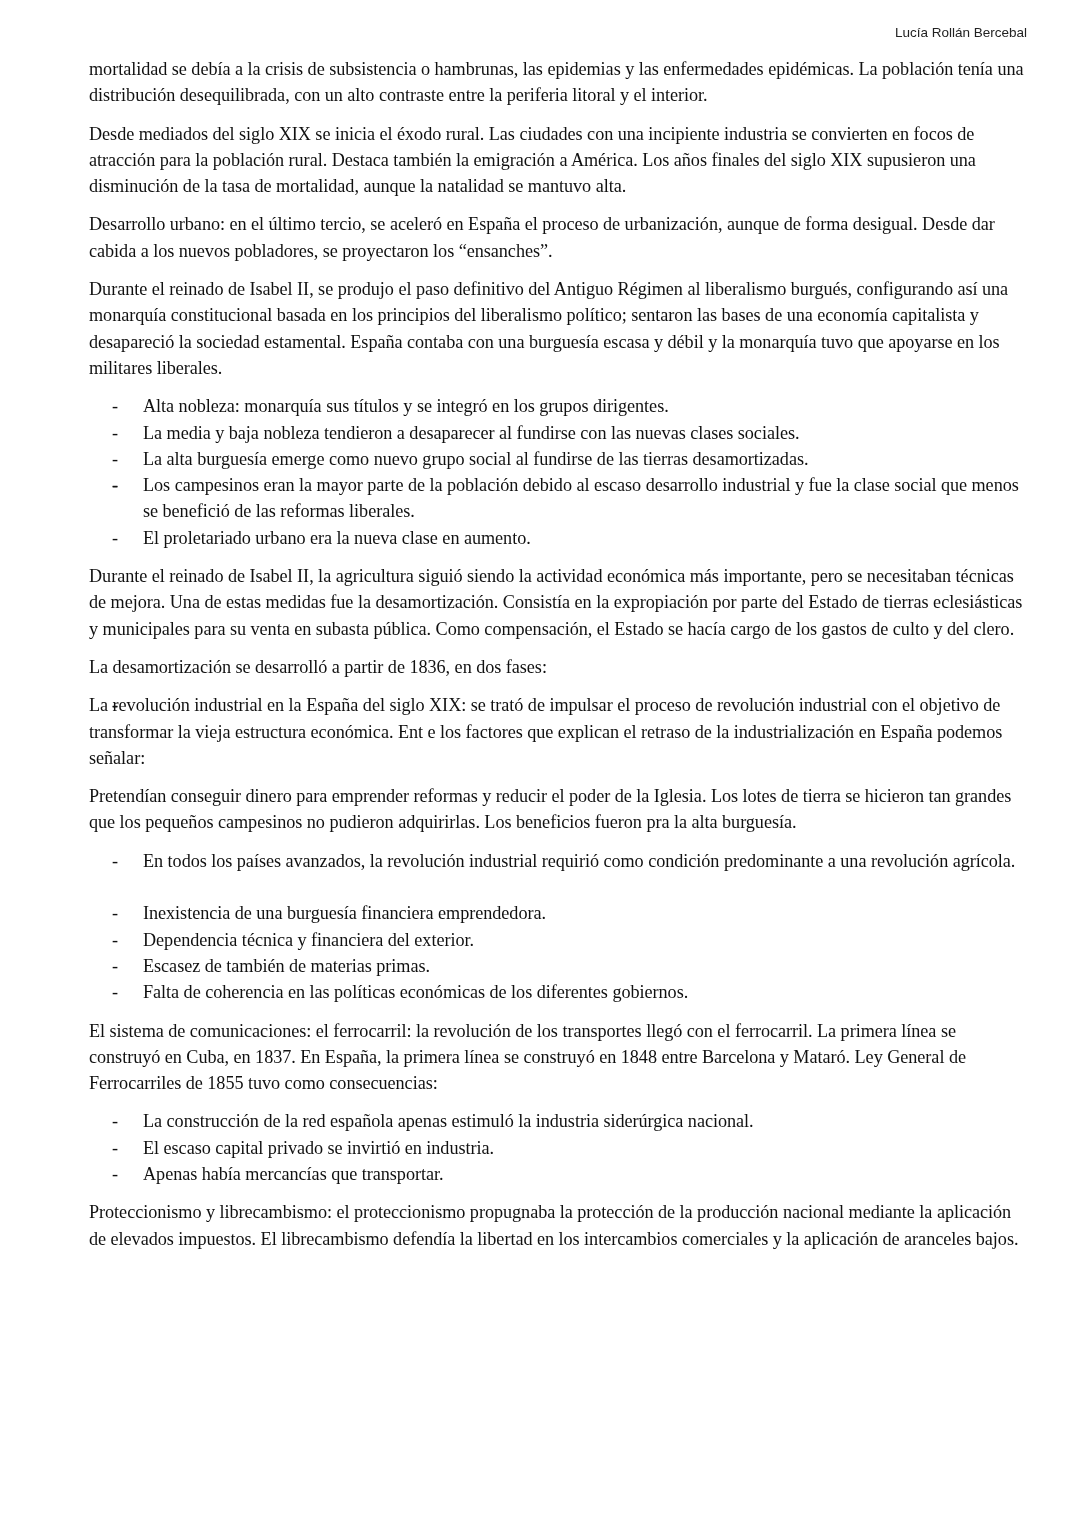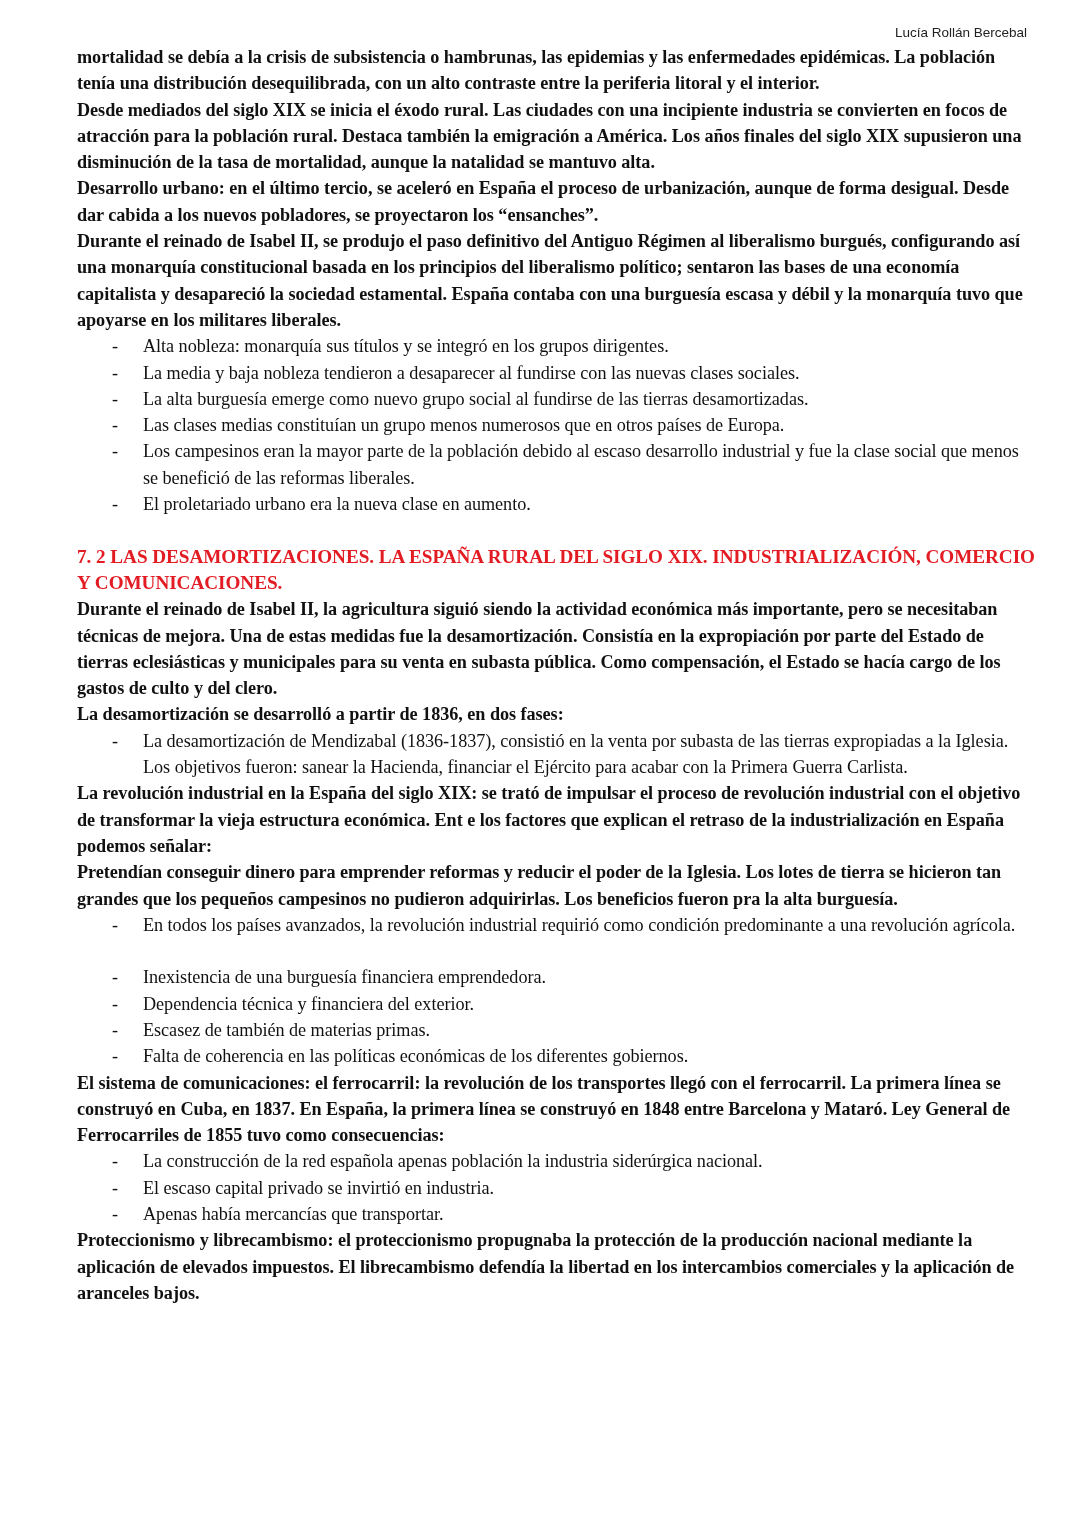--- a/index.html
+++ b/index.html
@@ -26,22 +26,21 @@
       position: absolute;
       top: 44px;
       left: 77px;
       width: 960px;
       font-family: "Liberation Serif", serif;
       font-size: 18.2px;
       line-height: 26.3px;
       letter-spacing: -0.05px;
     }
     .content p {
-      margin: 0;
-      font-weight: bold;
+      margin: 12px;
     }
     .content ul {
       list-style: none;
       margin: 0;
       padding: 0;
     }
     .content li {
       position: relative;
       padding-left: 66px;
       margin: 0;
@@ -70,47 +69,46 @@
 <div class="content">
   <p>mortalidad se debía a la crisis de subsistencia o hambrunas, las epidemias y las enfermedades epidémicas. La población tenía una distribución desequilibrada, con un alto contraste entre la periferia litoral y el interior.</p>
   <p>Desde mediados del siglo XIX se inicia el éxodo rural. Las ciudades con una incipiente industria se convierten en focos de atracción para la población rural. Destaca también la emigración a América. Los años finales del siglo XIX supusieron una disminución de la tasa de mortalidad, aunque la natalidad se mantuvo alta.</p>
   <p>Desarrollo urbano: en el último tercio, se aceleró en España el proceso de urbanización, aunque de forma desigual. Desde dar cabida a los nuevos pobladores, se proyectaron los “ensanches”.</p>
   <p>Durante el reinado de Isabel II, se produjo el paso definitivo del Antiguo Régimen al liberalismo burgués, configurando así una monarquía constitucional basada en los principios del liberalismo político; sentaron las bases de una economía capitalista y desapareció la sociedad estamental. España contaba con una burguesía escasa y débil y la monarquía tuvo que apoyarse en los militares liberales.</p>
 
   <ul>
     <li><span class="dash">-</span><span>Alta nobleza: monarquía sus títulos y se integró en los grupos dirigentes.</span></li>
     <li><span class="dash">-</span><span>La media y baja nobleza tendieron a desaparecer al fundirse con las nuevas clases sociales.</span></li>
     <li><span class="dash">-</span><span>La alta burguesía emerge como nuevo grupo social al fundirse de las tierras desamortizadas.</span></li>
-    <li><span class="dash">-</span><span>Las clases medias constituían un grupo menos numerosos que en otros países de Europa.</span></li>
+    <li><span class="dash">-</span></li>
     <li><span class="dash">-</span><span>Los campesinos eran la mayor parte de la población debido al escaso desarrollo industrial y fue la clase social que menos se benefició de las reformas liberales.</span></li>
     <li><span class="dash">-</span><span>El proletariado urbano era la nueva clase en aumento.</span></li>
   </ul>
 
-  <p class="heading">7. 2 LAS DESAMORTIZACIONES. LA ESPAÑA RURAL DEL SIGLO XIX. INDUSTRIALIZACIÓN, COMERCIO Y COMUNICACIONES.</p>
   <p>Durante el reinado de Isabel II, la agricultura siguió siendo la actividad económica más importante, pero se necesitaban técnicas de mejora. Una de estas medidas fue la desamortización. Consistía en la expropiación por parte del Estado de tierras eclesiásticas y municipales para su venta en subasta pública. Como compensación, el Estado se hacía cargo de los gastos de culto y del clero.</p>
   <p>La desamortización se desarrolló a partir de 1836, en dos fases:</p>
 
   <ul>
-    <li><span class="dash">-</span><span>La desamortización de Mendizabal (1836-1837), consistió en la venta por subasta de las tierras expropiadas a la Iglesia. Los objetivos fueron: sanear la Hacienda, financiar el Ejército para acabar con la Primera Guerra Carlista.</span></li>
+    <li><span class="dash">-</span></li>
     <li><span class="dash">-</span></li>
   </ul>
 
   <p>La revolución industrial en la España del siglo XIX: se trató de impulsar el proceso de revolución industrial con el objetivo de transformar la vieja estructura económica. Ent e los factores que explican el retraso de la industrialización en España podemos señalar:</p>
   <p>Pretendían conseguir dinero para emprender reformas y reducir el poder de la Iglesia. Los lotes de tierra se hicieron tan grandes que los pequeños campesinos no pudieron adquirirlas. Los beneficios fueron pra la alta burguesía.</p>
 
   <ul>
     <li class="spaced"><span class="dash">-</span><span>En todos los países avanzados, la revolución industrial requirió como condición predominante a una revolución agrícola.</span></li>
     <li><span class="dash">-</span><span>Inexistencia de una burguesía financiera emprendedora.</span></li>
     <li><span class="dash">-</span><span>Dependencia técnica y financiera del exterior.</span></li>
     <li><span class="dash">-</span><span>Escasez de también de materias primas.</span></li>
     <li><span class="dash">-</span><span>Falta de coherencia en las políticas económicas de los diferentes gobiernos.</span></li>
   </ul>
 
   <p>El sistema de comunicaciones: el ferrocarril: la revolución de los transportes llegó con el ferrocarril. La primera línea se construyó en Cuba, en 1837. En España, la primera línea se construyó en 1848 entre Barcelona y Mataró. Ley General de Ferrocarriles de 1855 tuvo como consecuencias:</p>
 
   <ul>
-    <li><span class="dash">-</span><span>La construcción de la red española apenas población la industria siderúrgica nacional.</span></li>
+    <li><span class="dash">-</span><span>La construcción de la red española apenas estimuló la industria siderúrgica nacional.</span></li>
     <li><span class="dash">-</span><span>El escaso capital privado se invirtió en industria.</span></li>
     <li><span class="dash">-</span><span>Apenas había mercancías que transportar.</span></li>
   </ul>
 
   <p>Proteccionismo y librecambismo: el proteccionismo propugnaba la protección de la producción nacional mediante la aplicación de elevados impuestos. El librecambismo defendía la libertad en los intercambios comerciales y la aplicación de aranceles bajos.</p>
 </div>
 
 </body></html>

